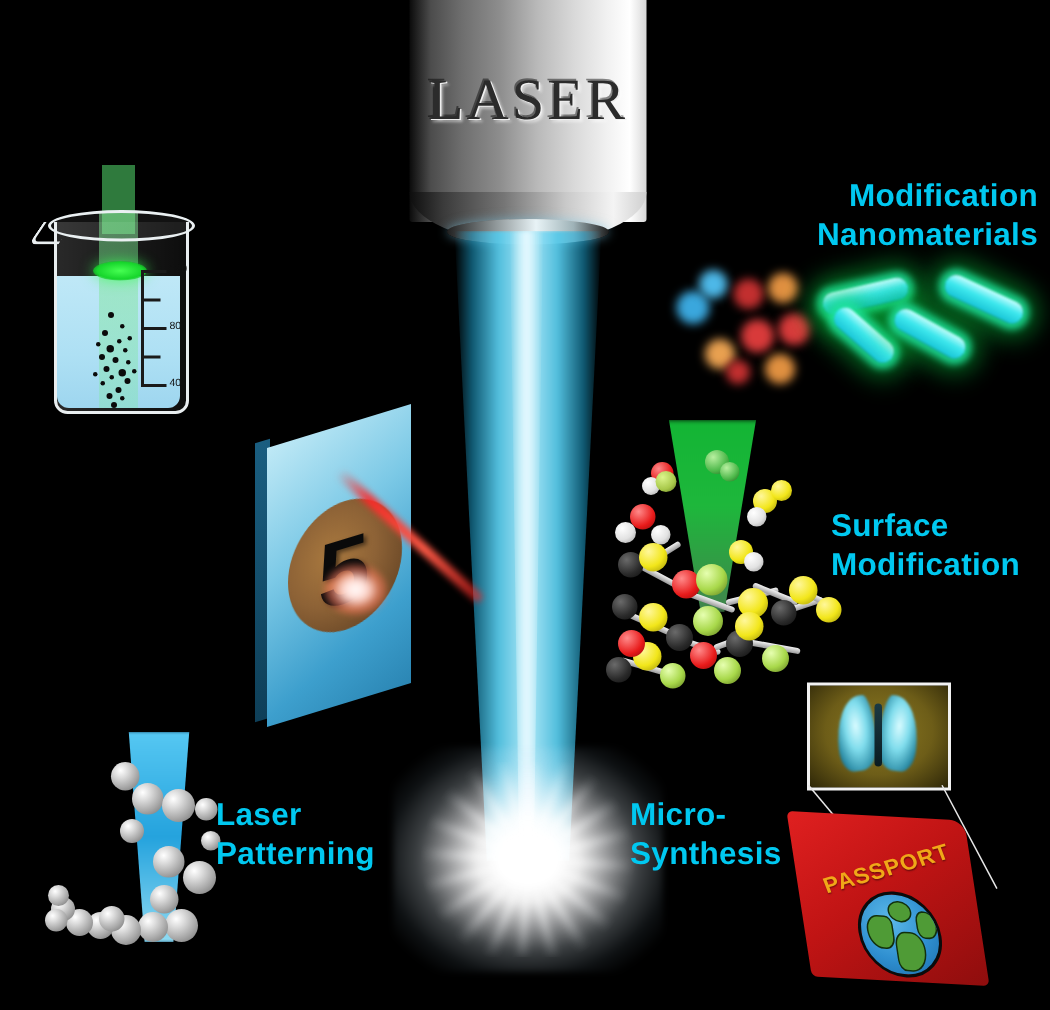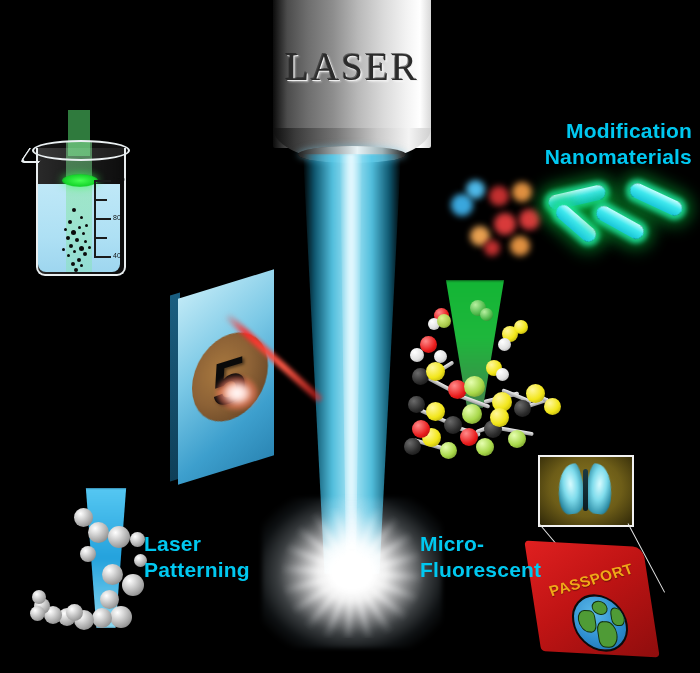--- a/index.html
+++ b/index.html
@@ -296,20 +296,22 @@
     <div class="atom" style="left:94px;top:112px;width:20px;height:20px;background:radial-gradient(circle at 34% 30%,#fff79a,#f2e61a 55%,#9c9308);"></div>
     <div class="atom" style="left:92px;top:128px;width:19px;height:19px;background:radial-gradient(circle at 34% 30%,#fff79a,#f2e61a 55%,#9c9308);"></div>
     <div class="atom" style="left:116px;top:120px;width:17px;height:17px;background:radial-gradient(circle at 34% 30%,#6a6a6a,#2a2a2a 60%,#0d0d0d);"></div>
     <div class="atom" style="left:128px;top:104px;width:19px;height:19px;background:radial-gradient(circle at 34% 30%,#fff79a,#f2e61a 55%,#9c9308);"></div>
     <div class="atom" style="left:146px;top:118px;width:17px;height:17px;background:radial-gradient(circle at 34% 30%,#fff79a,#f2e61a 55%,#9c9308);"></div>
     <div class="atom" style="left:110px;top:150px;width:18px;height:18px;background:radial-gradient(circle at 34% 30%,#e6ffb0,#a8d84a 55%,#5c7a1c);"></div>
     <div class="atom" style="left:78px;top:158px;width:18px;height:18px;background:radial-gradient(circle at 34% 30%,#e6ffb0,#a8d84a 55%,#5c7a1c);"></div>
     <div class="atom" style="left:42px;top:162px;width:17px;height:17px;background:radial-gradient(circle at 34% 30%,#e6ffb0,#a8d84a 55%,#5c7a1c);"></div>
   </div>
 
+  <div class="lbl" style="left:554px;top:338px;">Surface
+Modification</div>
 
   <div id="pat-wrap">
     <div class="pbeam"></div>
     <div class="sph" style="left:52px;top:20px;width:19px;height:19px;"></div>
     <div class="sph" style="left:66px;top:34px;width:21px;height:21px;"></div>
     <div class="sph" style="left:86px;top:38px;width:22px;height:22px;"></div>
     <div class="sph" style="left:108px;top:44px;width:15px;height:15px;"></div>
     <div class="sph" style="left:58px;top:58px;width:16px;height:16px;"></div>
     <div class="sph" style="left:80px;top:76px;width:21px;height:21px;"></div>
     <div class="sph" style="left:100px;top:86px;width:22px;height:22px;"></div>
@@ -345,15 +347,15 @@
       <div class="globe">
         <div class="land" style="left:4px;top:14px;width:16px;height:20px;border-radius:50% 30% 40% 60%;"></div>
         <div class="land" style="left:22px;top:24px;width:18px;height:24px;border-radius:40% 50% 60% 30%;"></div>
         <div class="land" style="left:20px;top:4px;width:14px;height:12px;border-radius:50%;"></div>
         <div class="land" style="left:38px;top:10px;width:12px;height:16px;border-radius:40% 60% 50% 40%;"></div>
       </div>
     </div>
   </div>
 
   <div class="lbl" style="left:420px;top:531px;">Micro-
-Fluorescent</div>
+Synthesis</div>
 
 </div>
 
 </body></html>

